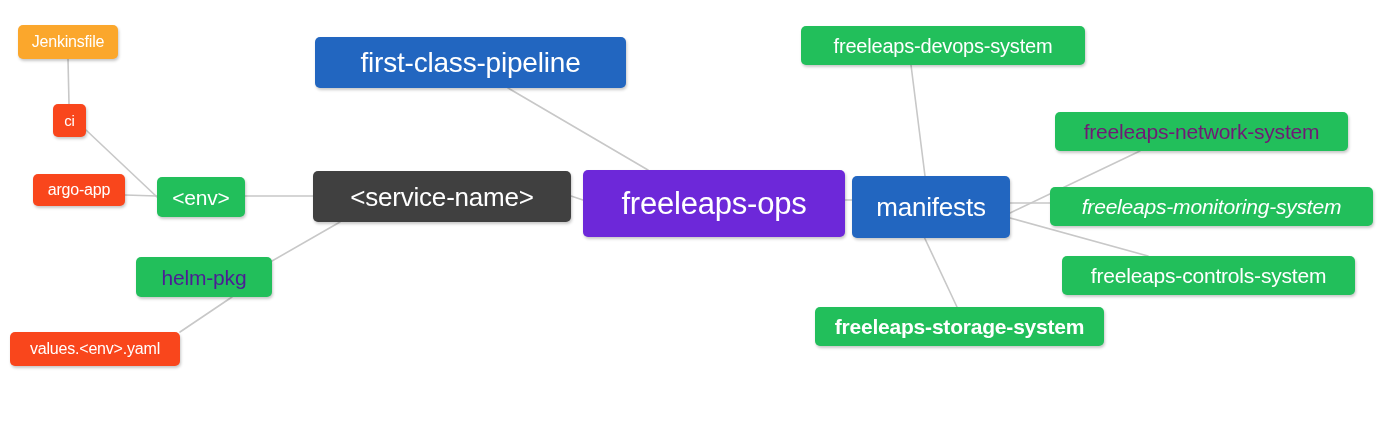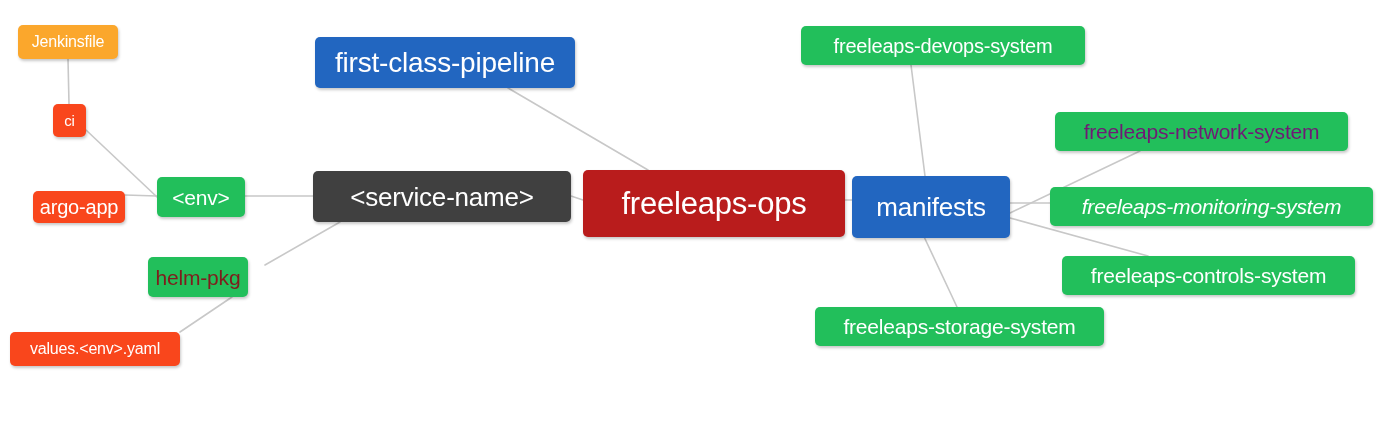--- a/index.html
+++ b/index.html
@@ -58,27 +58,27 @@
       <line x1="845" y1="200" x2="852" y2="200" stroke="#c8c8c8" stroke-width="1.6" stroke-linecap="round"></line>
       <line x1="925" y1="176" x2="911" y2="65" stroke="#c8c8c8" stroke-width="1.6" stroke-linecap="round"></line>
       <line x1="1010" y1="213" x2="1140" y2="151" stroke="#c8c8c8" stroke-width="1.6" stroke-linecap="round"></line>
       <line x1="1010" y1="203" x2="1050" y2="203" stroke="#c8c8c8" stroke-width="1.6" stroke-linecap="round"></line>
       <line x1="1010" y1="218" x2="1148" y2="256" stroke="#c8c8c8" stroke-width="1.6" stroke-linecap="round"></line>
       <line x1="919" y1="226" x2="957" y2="307" stroke="#c8c8c8" stroke-width="1.6" stroke-linecap="round"></line>
     </svg>
   <div id="node-layer">
       <div class="node" style="left: 18px; top: 25px; width: 100px; height: 34px; background: rgb(251, 167, 44); font-size: 16px; color: rgb(255, 255, 255);">Jenkinsfile</div>
       <div class="node" style="left: 53px; top: 104px; width: 33px; height: 33px; background: rgb(249, 70, 28); font-size: 15px; color: rgb(255, 255, 255);">ci</div>
-      <div class="node" style="left: 33px; top: 191px; width: 92px; height: 32px; background: rgb(249, 70, 28); font-size: 20px; color: rgb(255, 255, 255);">argo-app</div>
+      <div class="node" style="left: 33px; top: 174px; width: 92px; height: 32px; background: rgb(249, 70, 28); font-size: 16px; color: rgb(255, 255, 255);">argo-app</div>
       <div class="node" style="left: 157px; top: 177px; width: 88px; height: 40px; background: rgb(34, 191, 91); font-size: 21px; color: rgb(255, 255, 255);">&lt;env&gt;</div>
-      <div class="node" style="left: 148px; top: 257px; width: 100px; height: 40px; background: rgb(34, 191, 91); font-size: 21px; color: #7f1d1d;">helm-pkg</div>
+      <div class="node" style="left: 136px; top: 257px; width: 136px; height: 40px; background: rgb(34, 191, 91); font-size: 21px; color: #4c1d95;">helm-pkg</div>
       <div class="node" style="left: 10px; top: 332px; width: 170px; height: 34px; background: rgb(249, 70, 28); font-size: 16px; color: rgb(255, 255, 255);">values.&lt;env&gt;.yaml</div>
-      <div class="node" style="left: 315px; top: 37px; width: 260px; height: 51px; background: rgb(34, 102, 192); font-size: 28px; color: rgb(255, 255, 255);">first-class-pipeline</div>
+      <div class="node" style="left: 315px; top: 37px; width: 311px; height: 51px; background: rgb(34, 102, 192); font-size: 28px; color: rgb(255, 255, 255);">first-class-pipeline</div>
       <div class="node" style="left: 313px; top: 171px; width: 258px; height: 51px; background: #404040; font-size: 26px; color: rgb(255, 255, 255);">&lt;service-name&gt;</div>
-      <div class="node" style="left: 583px; top: 170px; width: 262px; height: 67px; background: #b91c1c; font-size: 31px; color: rgb(255, 255, 255);">freeleaps-ops</div>
+      <div class="node" style="left: 583px; top: 170px; width: 262px; height: 67px; background: #6d28d9; font-size: 31px; color: rgb(255, 255, 255);">freeleaps-ops</div>
       <div class="node" style="left: 852px; top: 176px; width: 158px; height: 62px; background: rgb(34, 102, 192); font-size: 26px; color: rgb(255, 255, 255);">manifests</div>
       <div class="node" style="left: 801px; top: 26px; width: 284px; height: 39px; background: rgb(34, 191, 91); font-size: 20px; color: rgb(255, 255, 255);">freeleaps-devops-system</div>
       <div class="node" style="left: 1055px; top: 112px; width: 293px; height: 39px; background: rgb(34, 191, 91); font-size: 21px; color: #701a75;">freeleaps-network-system</div>
       <div class="node" style="left: 1050px; top: 187px; width: 323px; height: 39px; background: rgb(34, 191, 91); font-size: 21px; color: rgb(255, 255, 255); font-style: italic;">freeleaps-monitoring-system</div>
       <div class="node" style="left: 1062px; top: 256px; width: 293px; height: 39px; background: rgb(34, 191, 91); font-size: 21px; color: rgb(255, 255, 255);">freeleaps-controls-system</div>
-      <div class="node" style="left: 815px; top: 307px; width: 289px; height: 39px; background: rgb(34, 191, 91); font-size: 21px; color: rgb(255, 255, 255);">freeleaps-storage-system</div>
+      <div class="node" style="left: 815px; top: 307px; width: 289px; height: 39px; background: rgb(34, 191, 91); font-size: 21px; color: rgb(255, 255, 255); font-weight: bold;">freeleaps-storage-system</div>
     </div>
 </div>
 
 </body></html>

